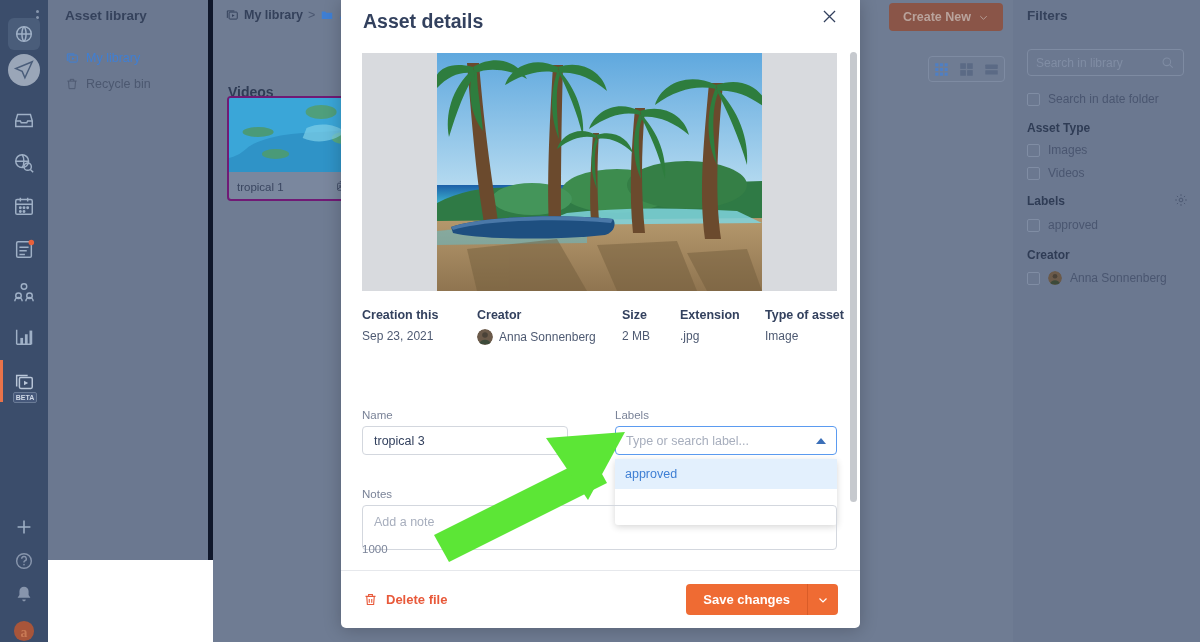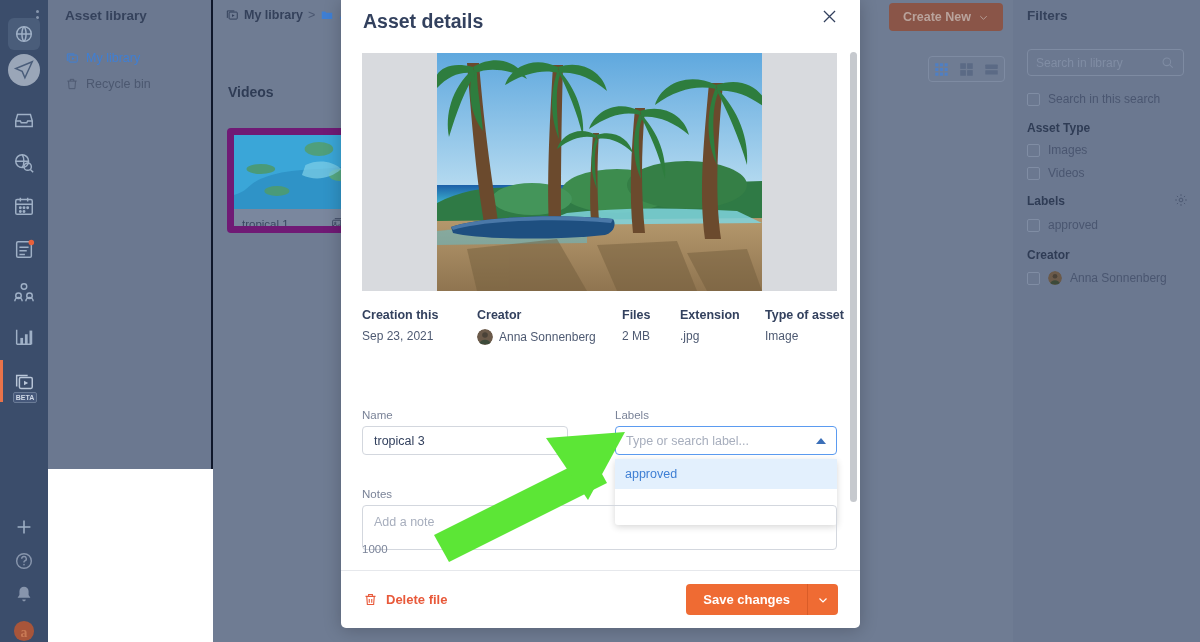--- a/index.html
+++ b/index.html
@@ -31,22 +31,22 @@
   .beta-badge {
     position: absolute; left: 13px; width: 24px; text-align: center;
     font-size: 7px; font-weight: bold; color: #cfd8e6;
     border: 1px solid #6a7b96; border-radius: 2px; padding: 1px 0;
     background: #46587a;
   }
   .rail-active-bar { position: absolute; left: 0; width: 3px; height: 42px; background: #e8734a; }
 
   
   .left-panel {
-    position: absolute; left: 48px; top: 0; width: 165px; height: 469px;
-    background: #6b7890; border-right: 2px solid #0f172a; text-align: right;
+    position: absolute; left: 48px; top: 0; width: 165px; height: 560px;
+    background: #6b7890; border-right: 5px solid #0f172a; text-align: right;
   }
   .left-title { position: absolute; left: 17px; top: 8px; font-size: 13.5px; font-weight: bold; color: #35425c; }
   .left-nav { position: absolute; left: 17px; top: 45px; width: 140px; }
   .left-nav-item { display: flex; align-items: center; gap: 7px; height: 26px; font-size: 12.5px; }
   .left-nav-item.active { color: #3f7fd4; }
   .left-nav-item.inactive { color: #4c5870; }
   .left-nav-item svg { width: 14px; height: 14px; flex: none; }
   .storage-box { position: absolute; left: 17px; top: 538px; width: 150px; }
   .storage-title { font-size: 13px; font-weight: bold; color: #2f3c55; margin-bottom: 5px; }
   .storage-sub { font-size: 12px; color: #4e5a72; padding-bottom: 7px; border-bottom: 1px dotted #7d8aa2; }
@@ -56,22 +56,22 @@
   .main {
     position: absolute; left: 213px; top: 0; right: 187px; height: 642px;
     background: #6f7c93;
   }
   .breadcrumb { position: absolute; left: 12px; top: 8px; display: flex; align-items: center; gap: 5px; font-size: 12.5px; color: #34415b; font-weight: bold; }
   .breadcrumb svg { width: 14px; height: 14px; }
   .bc-sep { color: #4a5670; font-weight: normal; }
   .bc-folder { color: #3f7fd4; }
   .files-label { position: absolute; left: 15px; top: 84px; font-size: 14px; font-weight: bold; color: #2f3c55; }
   .file-card {
-    position: absolute; left: 14px; top: 128px; width: 132px; height: 105px;
-    background: #76melt; border: 7px solid #701a75; border-radius: 4px; overflow: hidden;
+    position: absolute; left: 14px; top: 96px; width: 132px; height: 105px;
+    background: #76melt; border: 2px solid #701a75; border-radius: 4px; overflow: hidden;
     background: #7a879e;
     text-align: right;
   }
   .file-thumb { width: 100%; height: 74px; display: block; }
   .file-meta { height: 29px; display: flex; align-items: center; justify-content: space-between; padding: 0 8px; font-size: 11.5px; color: #3a4660; }
   .file-meta svg { width: 13px; height: 13px; }
   .file-card-2 {
     position: absolute; left: 155px; top: 113px; width: 132px; height: 105px;
     border: 1px solid #7d8aa2; border-radius: 4px; overflow: hidden; background: #7a879e;
   }
@@ -424,21 +424,21 @@
       <div class="filters-title">Filters</div>
       <div class="f-search">
         <span>Search in library</span>
         <svg viewBox="0 0 24 24" fill="none" stroke="#7f8ca3" stroke-width="1.8">
             <circle cx="10" cy="10" r="6.5"></circle>
             <path d="M15 15l5 5"></path>
           </svg>
       </div>
       <div class="f-row" style="top:92px">
         <span class="chk"></span>
-        <span>Search in this search</span>
+        <span>Search in date folder</span>
       </div>
 
       <div class="f-head" style="top:121px">Asset Type</div>
       <div class="f-row" style="top:143px">
         <span class="chk"></span>
         <span>Images</span>
       </div>
       <div class="f-row" style="top:166px">
         <span class="chk"></span>
         <span>Videos</span>
@@ -561,21 +561,21 @@
             <div class="meta-v">
               <svg class="avatar-sm" viewBox="0 0 24 24">
                 <circle cx="12" cy="12" r="12" fill="#6b5a4a"></circle>
                   <circle cx="12" cy="9" r="4.2" fill="#4a4238"></circle>
                   <path d="M3 23c1.5-5 5-7 9-7s7.5 2 9 7z" fill="#3d4a3a"></path>
               </svg>
               <span>Anna Sonnenberg</span>
             </div>
           </div>
           <div class="meta-col" style="width:58px">
-            <div class="meta-k">Files</div>
+            <div class="meta-k">Size</div>
             <div class="meta-v">2 MB</div>
           </div>
           <div class="meta-col" style="width:85px">
             <div class="meta-k">Extension</div>
             <div class="meta-v">.jpg</div>
           </div>
           <div class="meta-col" style="width:95px">
             <div class="meta-k">Type of asset</div>
             <div class="meta-v">Image</div>
           </div>

